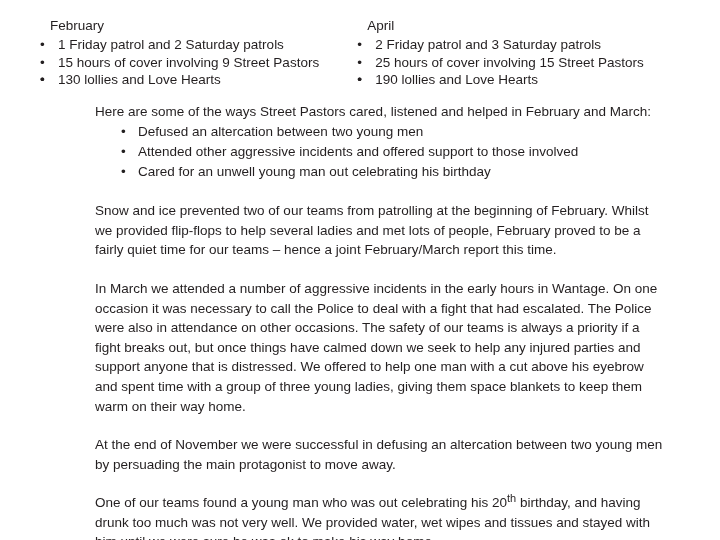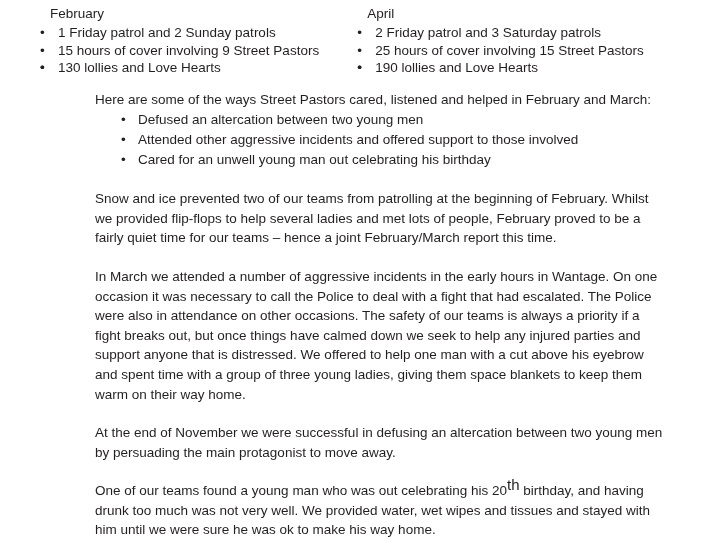--- a/index.html
+++ b/index.html
@@ -18,21 +18,21 @@
   .page {
     position: relative;
     width: 720px;
     height: 540px;
     box-sizing: border-box;
   }
 
   
   .stats {
     display: flex;
-    padding-top: 5px;
+    padding-top: 17px;
     gap: 34px;
   }
   .stats-col {
     box-sizing: border-box;
   }
   .stats-col.left  { width: 332px; padding-left: 38px; }
   .stats-col.right { width: 388px; padding-left: 2px; }
 
   .month-heading {
     font-size: 13.5px;
@@ -92,38 +92,38 @@
   }
   ul.sub-list li .bullet {
     position: absolute;
     left: 26px;
     top: 0;
     font-size: 13.5px;
     line-height: 19.6px;
   }
 
   sup {
-    font-size: 15px;
+    font-size: 11px;
     vertical-align: super;
     line-height: 0;
   }
 </style>
 </head>
 <body>
 
 <div class="page">
 
   <div class="stats">
 
     <div class="stats-col left">
       <div class="month-heading">February</div>
       <ul class="stat-list">
         <li>
           <span class="bullet">•</span>
-          <span>1 Friday patrol and 2 Sunday patrols</span>
+          <span>1 Friday patrol and 2 Saturday patrols</span>
         </li>
         <li>
           <span class="bullet">•</span>
           <span>15 hours of cover involving 9 Street Pastors</span>
         </li>
         <li>
           <span class="bullet">•</span>
         </li>
         <li>
           <span class="bullet">•</span>

